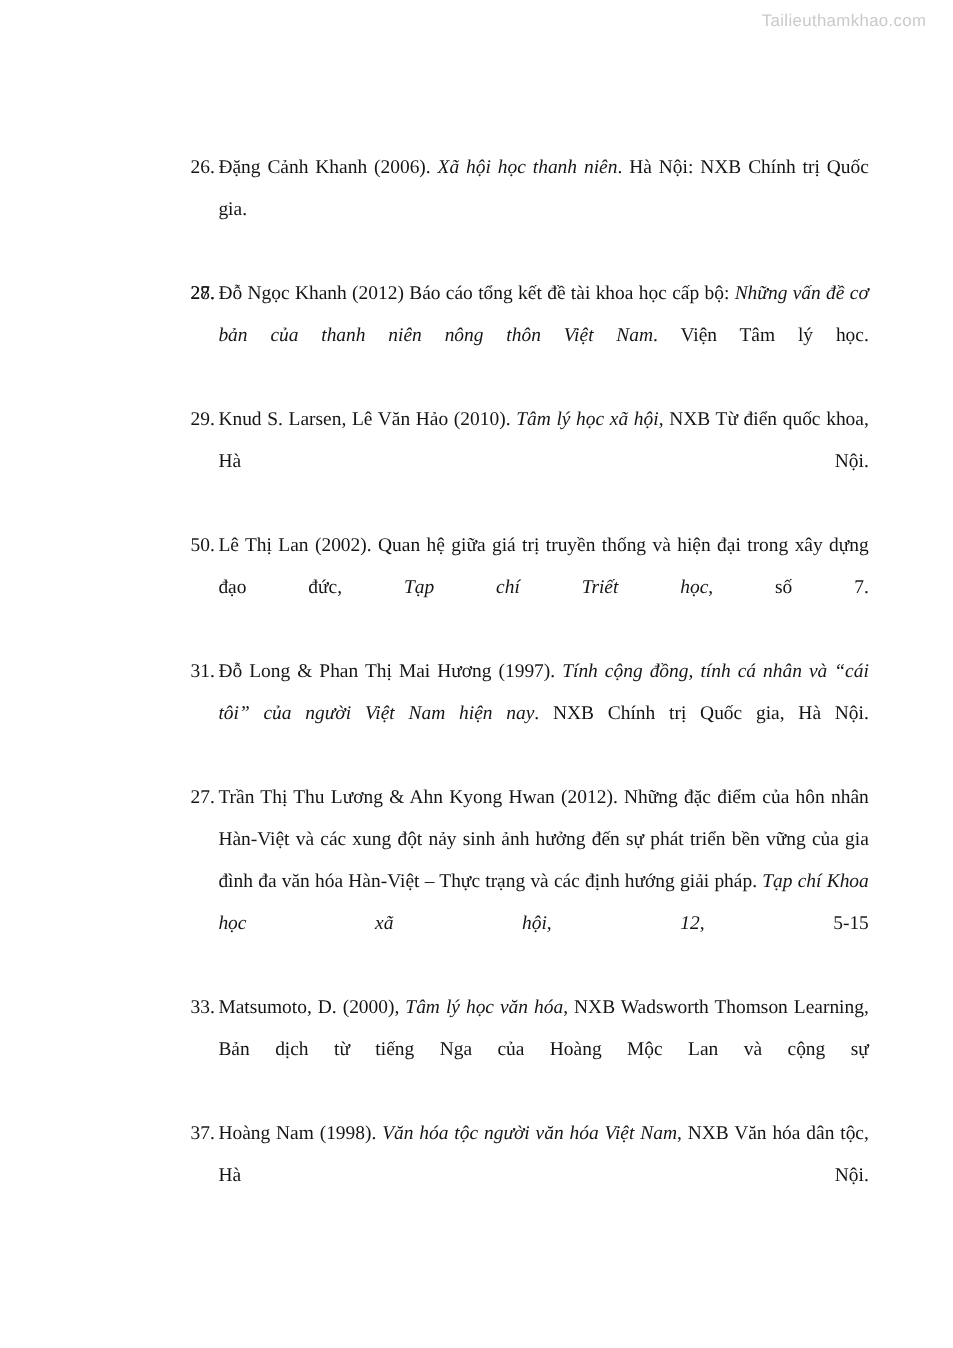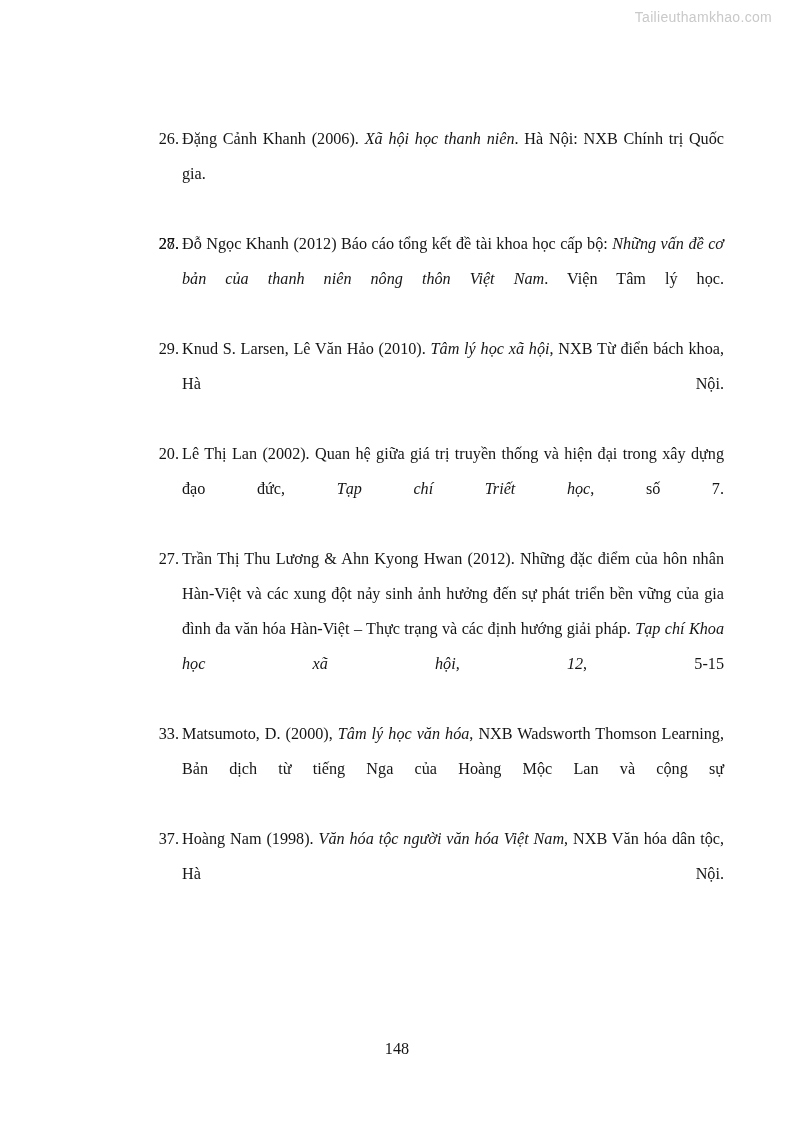--- a/index.html
+++ b/index.html
@@ -98,23 +98,23 @@
 
 <div id="page">
 
   <div class="watermark">Tailieuthamkhao.com</div>
 
   <div class="content">
     <ol class="refs" id="refs-list">
         <li class="ref"><span class="num">26.</span><span class="body"><span>Đặng Cảnh Khanh (2006). </span><i>Xã hội học thanh niên</i><span>. Hà Nội: NXB Chính trị Quốc gia.</span></span></li>
         <li class="ref"><span class="num">27.</span></li>
         <li class="ref"><span class="num">28.</span><span class="body"><span>Đỗ Ngọc Khanh (2012) Báo cáo tổng kết đề tài khoa học cấp bộ: </span><i>Những vấn đề cơ bản của thanh niên nông thôn Việt Nam</i><span>. Viện Tâm lý học.</span></span></li>
-        <li class="ref"><span class="num">29.</span><span class="body"><span>Knud S. Larsen, Lê Văn Hảo (2010). </span><i>Tâm lý học xã hội</i><span>, NXB Từ điển bách khoa, Hà Nội.</span></span></li>
-        <li class="ref"><span class="num">20.</span><span class="body"><span>Lê Thị Lan (2002). Quan hệ giữa giá trị truyền thống và hiện đại trong xây dựng đạo đức, </span><i>Tạp chí Triết học</i><span>, số 7.</span></span></li>
+        <li class="ref"><span class="num">29.</span><span class="body"><span>Knud S. Larsen, Lê Văn Hảo (2010). </span><i>Tâm lý học xã hội</i><span>, NXB Từ điển quốc khoa, Hà Nội.</span></span></li>
+        <li class="ref"><span class="num">50.</span><span class="body"><span>Lê Thị Lan (2002). Quan hệ giữa giá trị truyền thống và hiện đại trong xây dựng đạo đức, </span><i>Tạp chí Triết học</i><span>, số 7.</span></span></li>
+        <li class="ref"><span class="num">31.</span><span class="body"><span>Đỗ Long &amp; Phan Thị Mai Hương (1997). </span><i>Tính cộng đồng, tính cá nhân và “cái tôi” của người Việt Nam hiện nay</i><span>. NXB Chính trị Quốc gia, Hà Nội.</span></span></li>
         <li class="ref"><span class="num">27.</span><span class="body"><span>Trần Thị Thu Lương &amp; Ahn Kyong Hwan (2012). Những đặc điểm của hôn nhân Hàn-Việt và các xung đột nảy sinh ảnh hưởng đến sự phát triển bền vững của gia đình đa văn hóa Hàn-Việt – Thực trạng và các định hướng giải pháp. </span><i>Tạp chí Khoa học xã hội, 12</i><span>, 5-15</span></span></li>
         <li class="ref"><span class="num">33.</span><span class="body"><span>Matsumoto, D. (2000), </span><i>Tâm lý học văn hóa</i><span>, NXB Wadsworth Thomson Learning, Bản dịch từ tiếng Nga của Hoàng Mộc Lan và cộng sự</span></span></li>
         <li class="ref"><span class="num">37.</span><span class="body"><span>Hoàng Nam (1998). </span><i>Văn hóa tộc người văn hóa Việt Nam</i><span>, NXB Văn hóa dân tộc, Hà Nội.</span></span></li>
       </ol>
   </div>
 
-  <div class="folio">148</div>
 
 </div>
 
 </body></html>

